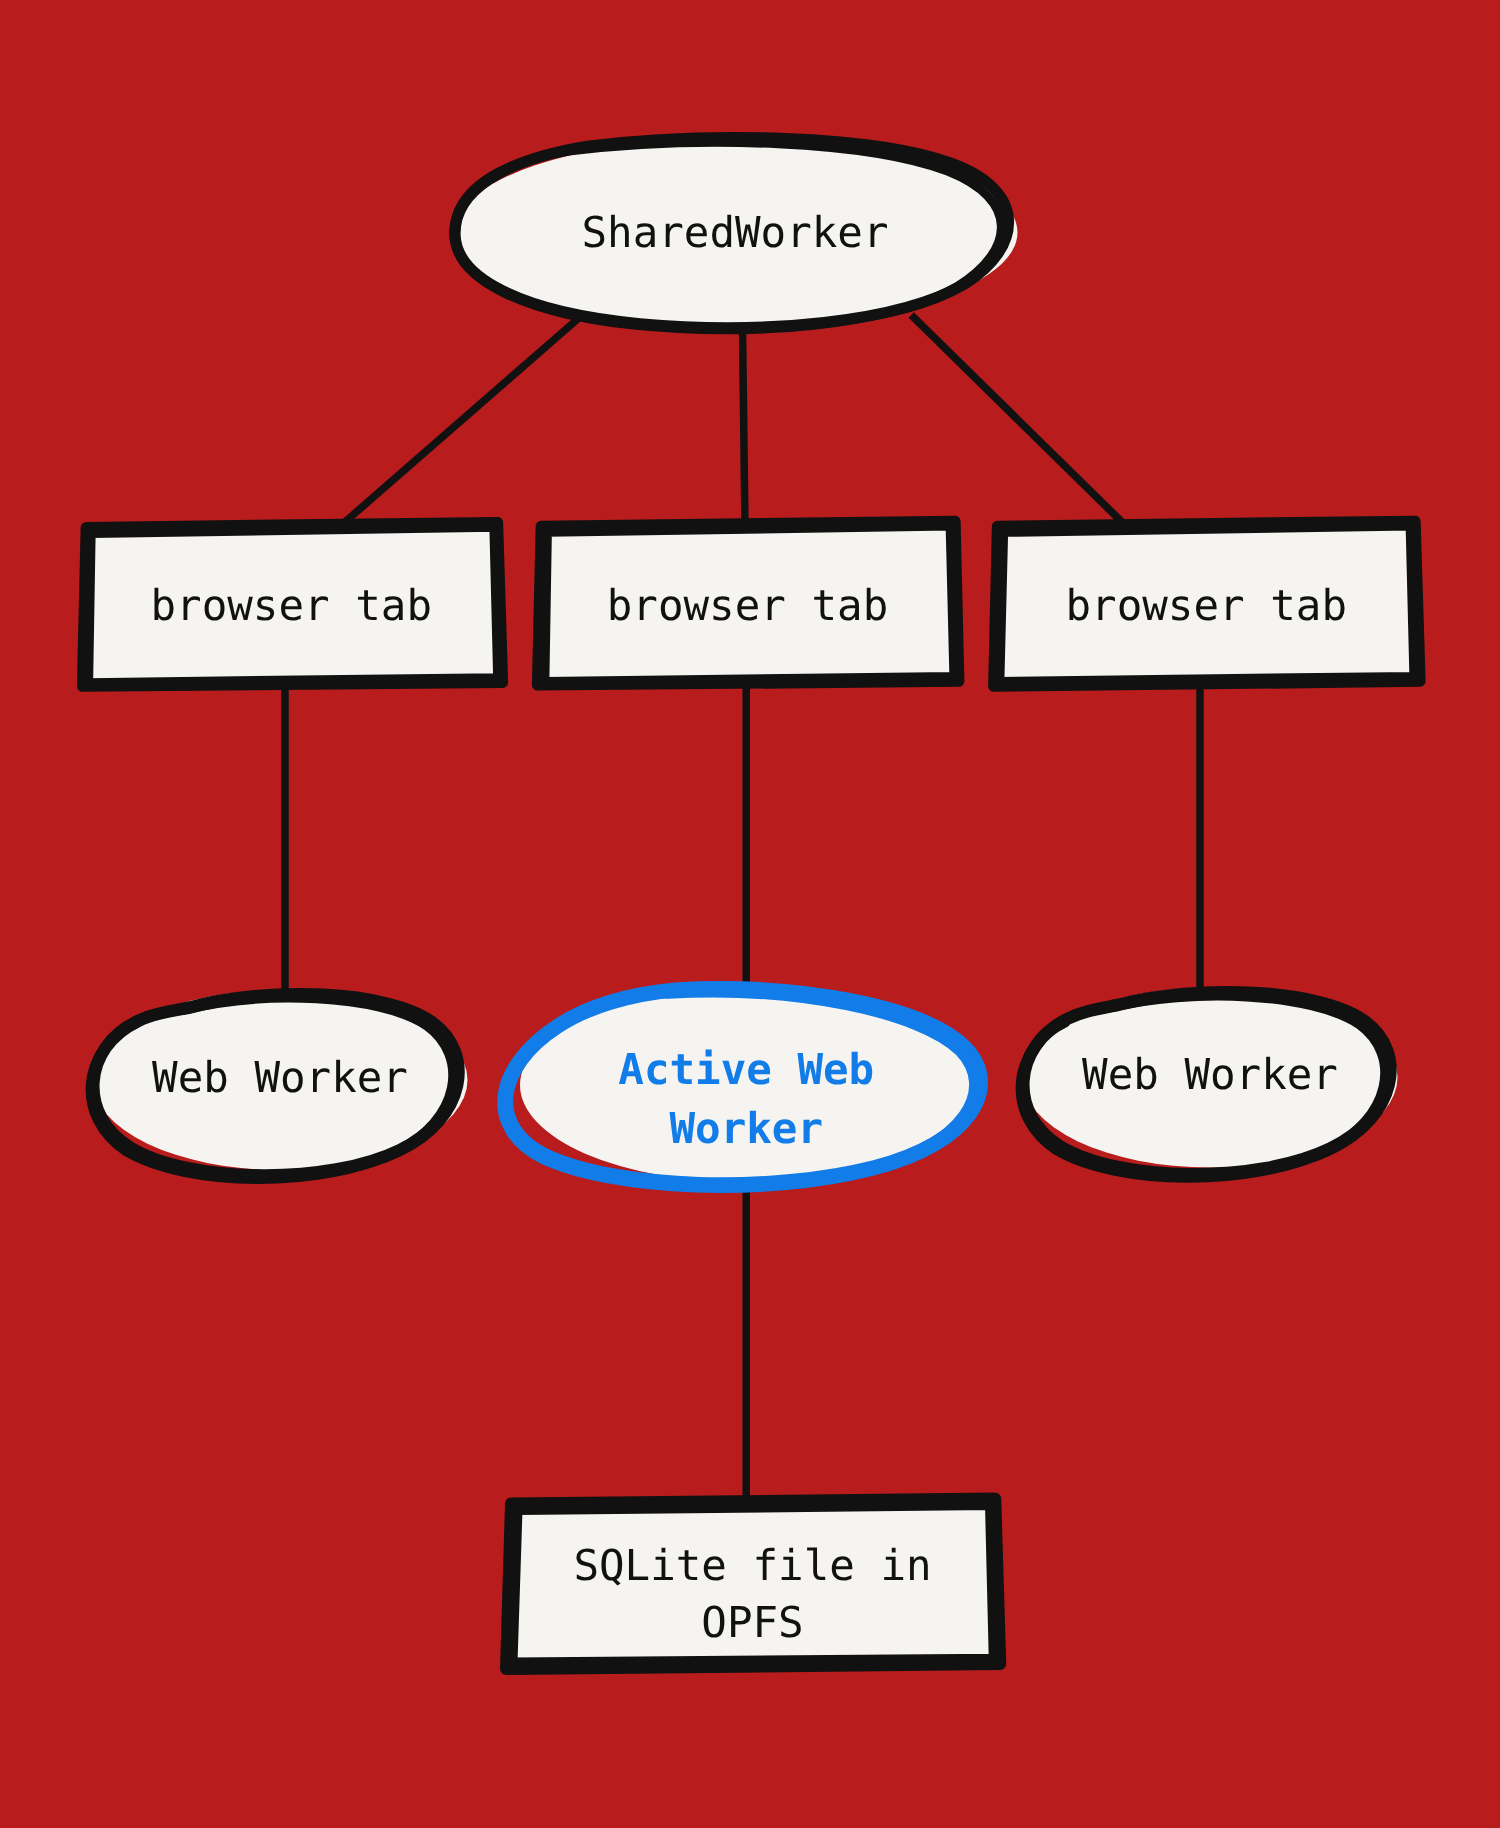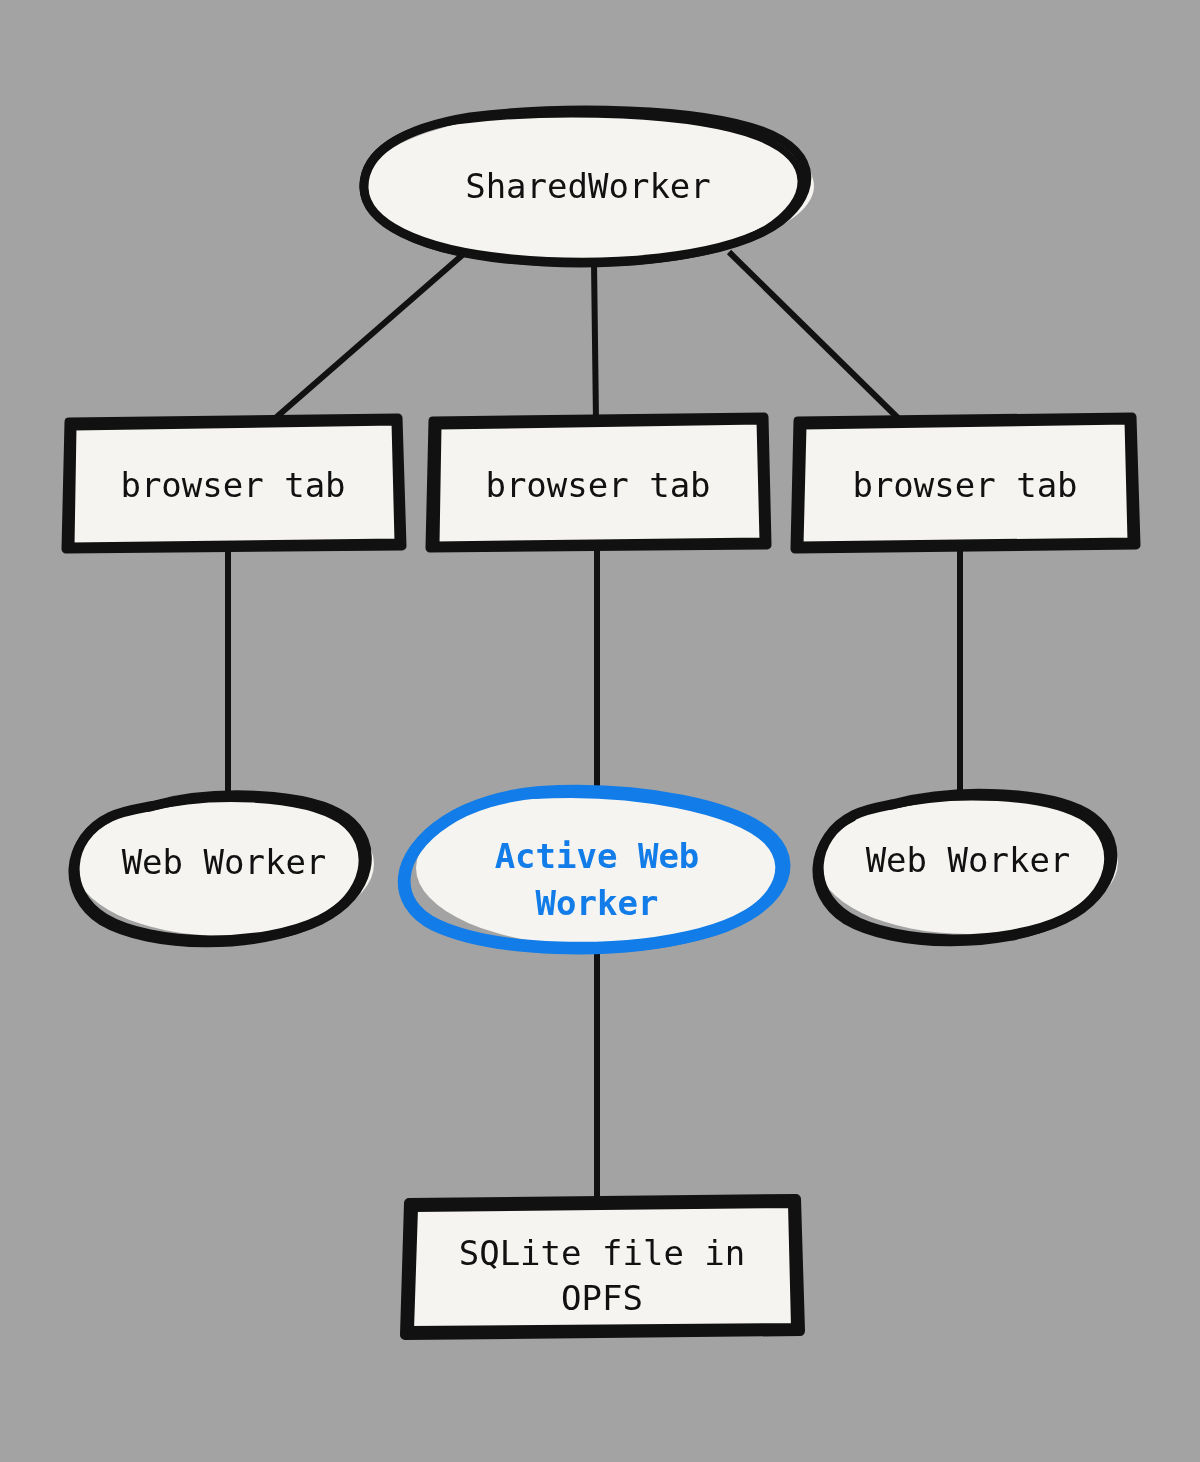--- a/index.html
+++ b/index.html
@@ -10,21 +10,21 @@
   body {
     width: 1200px;
     height: 1462px;
     overflow: hidden;
     font-family: "DejaVu Sans Mono", monospace;
   }
   #diagram-root {
     position: relative;
     width: 1200px;
     height: 1462px;
-    background: #a3a3a3;
+    background: #b91c1c;
   }
   svg.canvas {
     display: block;
     width: 1200px;
     height: 1462px;
   }
   .node-label {
     font-family: "DejaVu Sans Mono", monospace;
     font-size: 34px;
     fill: #111111;

